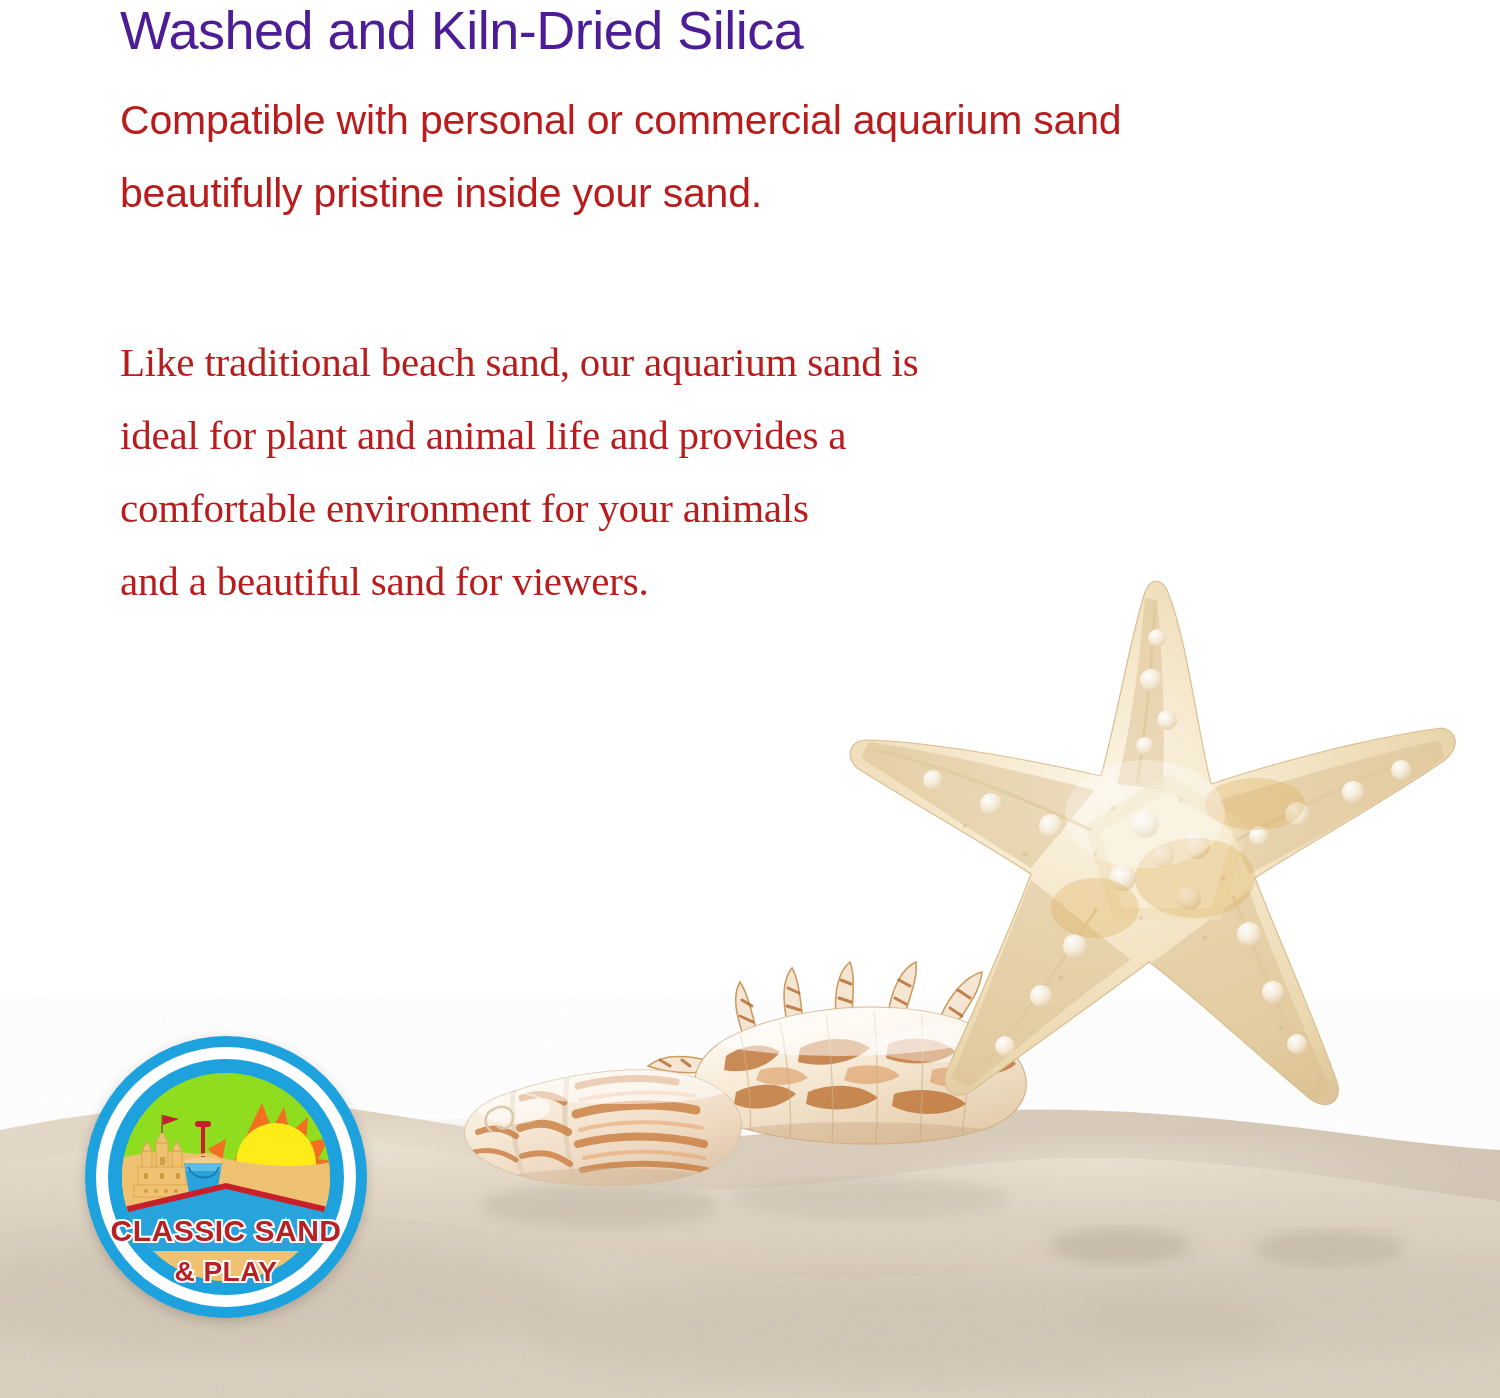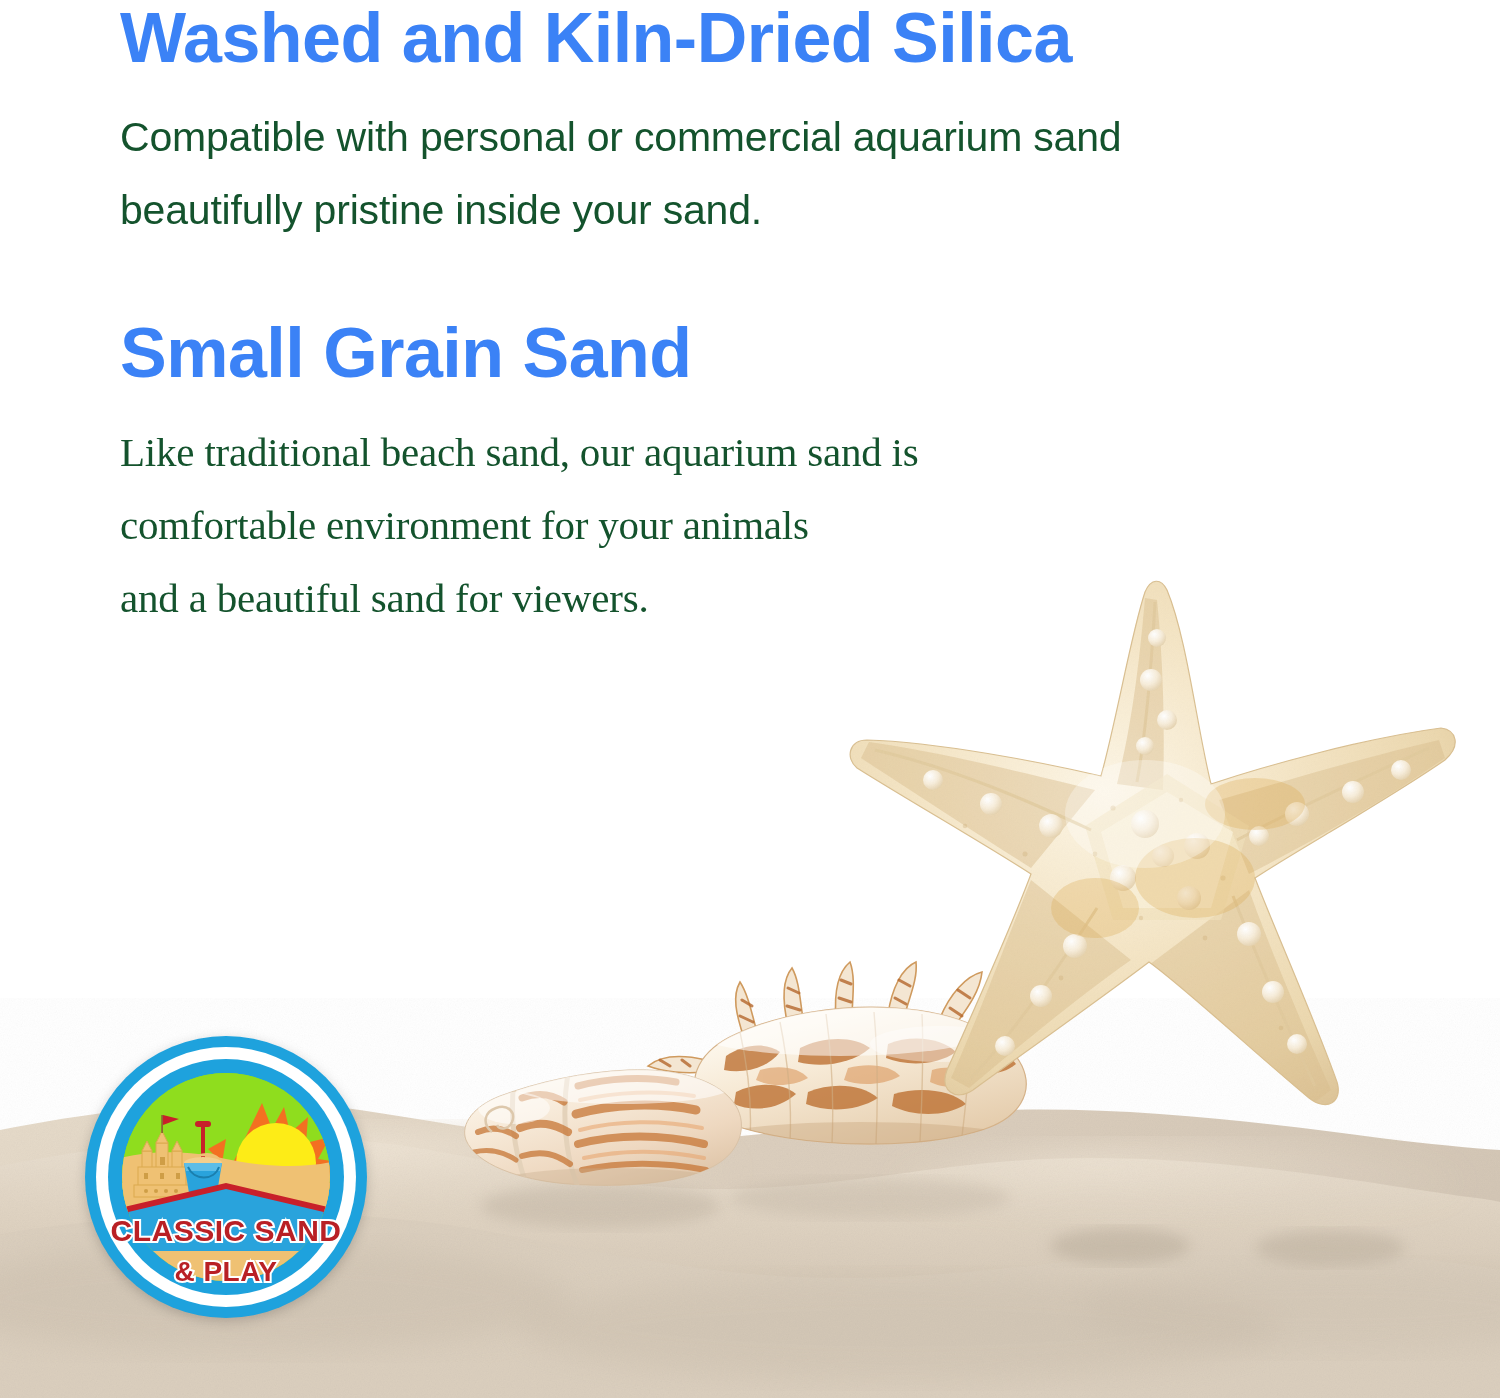--- a/index.html
+++ b/index.html
@@ -10,34 +10,34 @@
     background:#ffffff;
     position:relative;
     overflow:hidden;
   }
   .stage { position:relative; width:1500px; height:1398px; background:#fff; overflow:hidden; }
 
   
   .copy { position:absolute; left:120px; top:0; width:1260px; z-index:40; }
 
   .headline {
-    font-size:70px;
-    font-weight:bold;
+    font-size:54px;
+    font-weight:normal;
     letter-spacing:-0.5px;
     line-height:1.04;
-    color:#3b82f6;
+    color:#4c1d95;
     white-space:nowrap;
   }
   .headline.h1 { margin-top:2px; }
   .headline.h2 { margin-top:0; }
 
   .para {
     font-size:41px;
     line-height:73px;
-    color:#14532d;
+    color:#b91c1c;
     letter-spacing:-0.2px;
   }
   .para .ln { display:block; white-space:nowrap; }
 
   .block-1 { margin-bottom:0; }
   .spacer-mid { height:70px; }
 
   
   .scene { position:absolute; left:0; top:900px; width:1500px; height:498px; z-index:5; }
 
@@ -76,23 +76,23 @@
       <div class="headline h1">Washed and Kiln-Dried Silica</div>
       <div class="para" style="margin-top:26px;">
         <span class="ln">Compatible with personal or commercial aquarium sand</span>
         <span class="ln">beautifully pristine inside your sand.</span>
       </div>
     </div>
 
     <div class="spacer-mid"></div>
 
     <div class="block-2">
-      <div class="headline h2">Small Grain Sand</div>
       <div class="para" style="margin-top:26px;font-family:Liberation Serif, serif;">
         <span class="ln">Like traditional beach sand, our aquarium sand is</span>
+        <span class="ln">ideal for plant and animal life and provides a</span>
         <span class="ln">comfortable environment for your animals</span>
         <span class="ln">and a beautiful sand for viewers.</span>
       </div>
     </div>
 
   </div>
 
   <div class="scene">
 
     <div class="sand-wrap">

